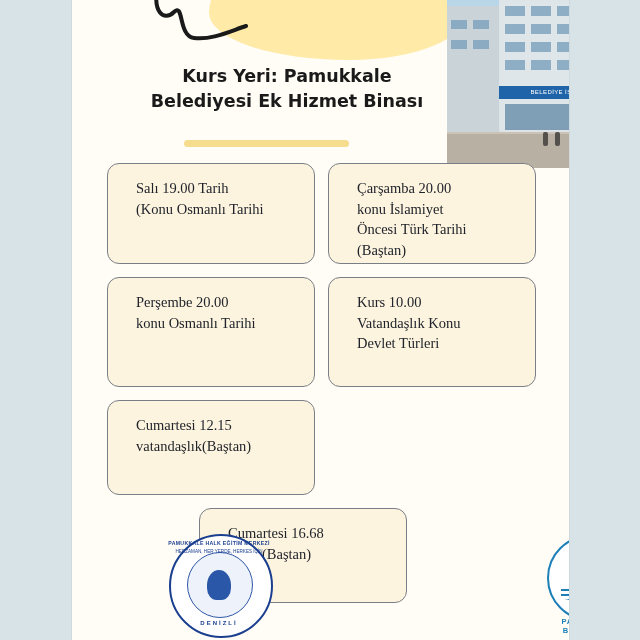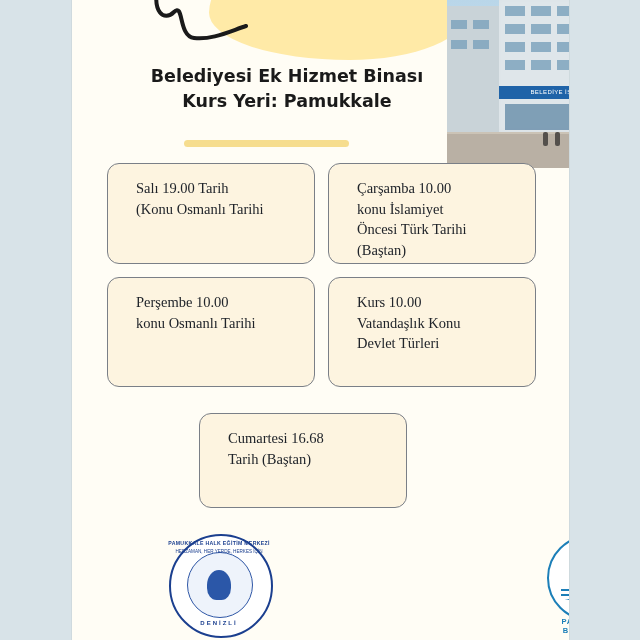--- a/index.html
+++ b/index.html
@@ -301,42 +301,44 @@
     </div>
     <div class="win" style="left:58px;top:104px;width:96px;height:26px;background:#6f92ad;"></div>
     <div class="pavement"></div>
     <div class="ground"></div>
     <div class="person" style="left:96px;"></div>
     <div class="person" style="left:108px;"></div>
 
   </div>
 
   <div class="heading">
+    <div>Kurs Yeri: Pamukkale</div>
     <div>Belediyesi Ek Hizmet Binası</div>
-    <div>Kurs Yeri: Pamukkale</div>
   </div>
   <div class="underline"></div>
 
   <div class="cards">
     <div class="row row1">
       <div class="card">Salı 19.00 Tarih
 (Konu Osmanlı Tarihi</div>
-      <div class="card">Çarşamba 10.00
+      <div class="card">Çarşamba 20.00
 konu İslamiyet
 Öncesi Türk Tarihi
 (Baştan)</div>
     </div>
     <div class="row row2">
-      <div class="card">Perşembe 10.00
+      <div class="card">Perşembe 20.00
 konu Osmanlı Tarihi</div>
       <div class="card">Kurs 10.00
 Vatandaşlık Konu
 Devlet Türleri</div>
     </div>
     <div class="row row3">
+      <div class="card">Cumartesi 12.15
+vatandaşlık(Baştan)</div>
     </div>
     <div class="row row4">
       <div class="card">Cumartesi 16.68
 Tarih (Baştan)</div>
     </div>
   </div>
 
   <div class="logo-halk">
     <div class="ring"></div>
     <div class="inner"></div>

